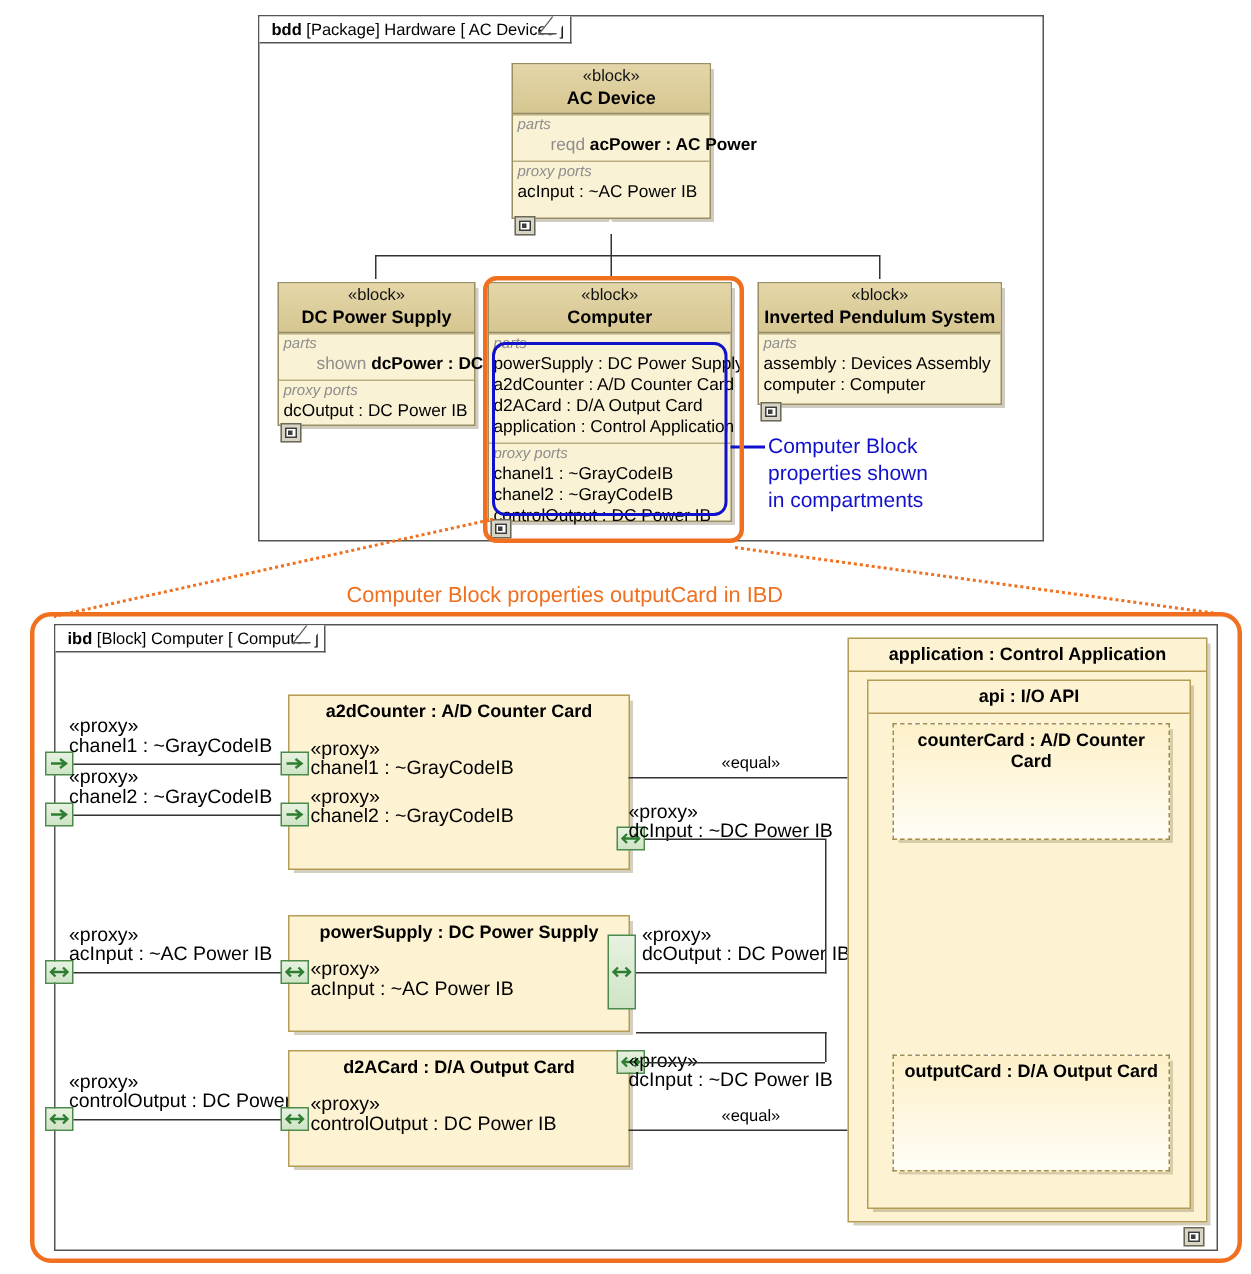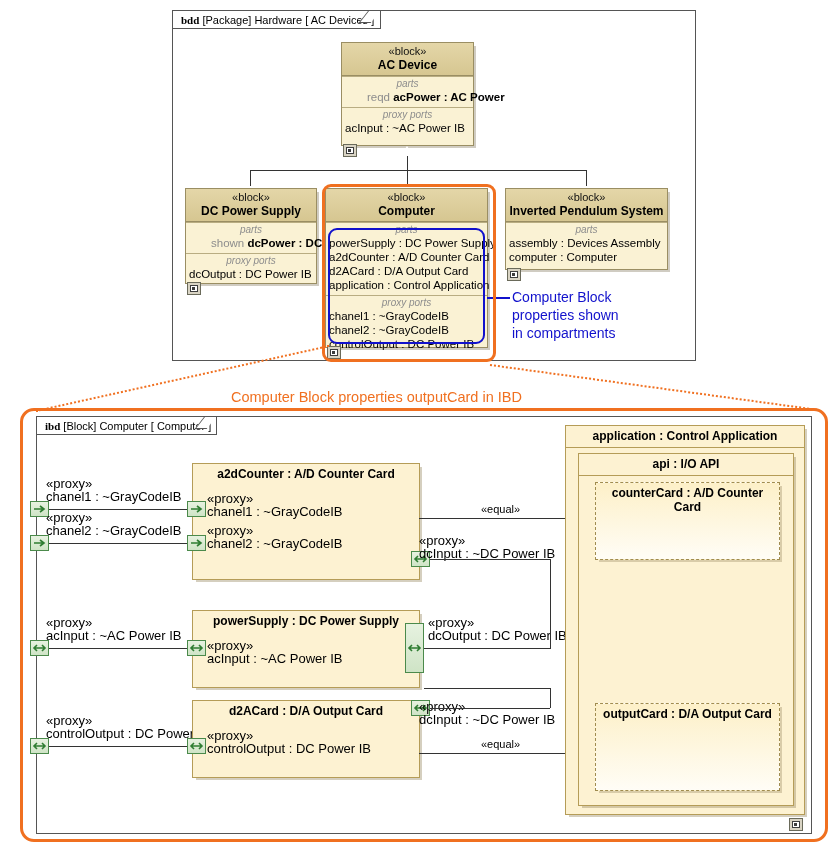--- a/index.html
+++ b/index.html
@@ -5,35 +5,35 @@
   html,body{margin:0;padding:0;background:#ffffff;}
   body{width:834px;height:849px;position:relative;
        font-family:"Liberation Sans","DejaVu Sans",sans-serif;
        font-size:11px;color:#000;overflow:hidden;}
 
   
   .frame{position:absolute;border:1px solid #555;background:#fff;box-sizing:border-box;}
   .frame-tab{position:absolute;left:0;top:0;height:18px;padding:1px 16px 0 8px;
              border-right:1px solid #555;border-bottom:1px solid #555;background:#fff;
              box-sizing:border-box;white-space:nowrap;font-size:11px;line-height:17px;}
-  .frame-tab .kw{font-weight:bold;font-family:Liberation Serif, serif;}
+  .frame-tab .kw{font-weight:bold;}
   .frame-tab:after{content:"";position:absolute;right:0;top:0;width:11px;height:11px;
              background:#fff;border-left:1px solid #555;border-bottom:1px solid #555;
              transform:skewX(-38deg);transform-origin:top right;}
 
   
   .blk{position:absolute;box-sizing:border-box;border:1px solid #9a8e63;
        background:#faf2d4;box-shadow:3px 3px 0 -1px rgba(120,110,80,.35);}
   .blk-hdr{background:linear-gradient(#e4d6a8,#d6c691);border-bottom:1px solid #9a8e63;
        text-align:center;padding:2px 2px 3px;}
   .kw-l{font-size:11px;line-height:13px;color:#111;}
   .blk-name{font-weight:bold;font-size:12px;line-height:14px;color:#000;}
   .cmp{border-top:1px solid #b9ad82;padding:1px 3px 3px;}
   .cmp:first-child{border-top:none;}
-  .cmp-lbl{text-align:center;font-style:italic;color:#8d8d8d;font-size:10px;line-height:12px;}
+  .cmp-lbl{font-style:italic;color:#8d8d8d;font-size:10px;line-height:12px;}
   .prop{font-size:11.5px;line-height:14px;white-space:nowrap;}
   .prop .mod{color:#8d8d8d;margin-left:22px;}
   .corner-icon{position:absolute;width:14px;height:13px;background:#d9d4c4;
        border:1px solid #6a6a5a;box-sizing:border-box;}
   .corner-icon i{position:absolute;left:2px;top:2px;width:8px;height:7px;
        border:1px solid #3d3d3d;display:block;box-sizing:border-box;background:#fff;}
   .corner-icon i:after{content:"";position:absolute;left:1px;top:1px;width:3px;height:3px;background:#3d3d3d;}
 
   
   .ln{position:absolute;background:#333;}
@@ -329,15 +329,15 @@
 
 <div class="nested" style="left:578px;top:453px;width:216px;height:353px;">
   <div class="part-hdr">api : I/O API</div>
 </div>
 <div class="ln lnh" style="left:579px;top:475px;width:214px;background:#b59c57;"></div>
 
 <div class="ref" style="left:595px;top:482px;width:185px;height:78px;">
   <div class="ref-hdr">counterCard : A/D Counter Card</div>
 </div>
 
-<div class="ref" style="left:595px;top:703px;width:185px;height:88px;">
+<div class="ref" style="left:595px;top:703px;width:185px;height:78px;">
   <div class="ref-hdr">outputCard : D/A Output Card</div>
 </div>
 
 </body></html>

